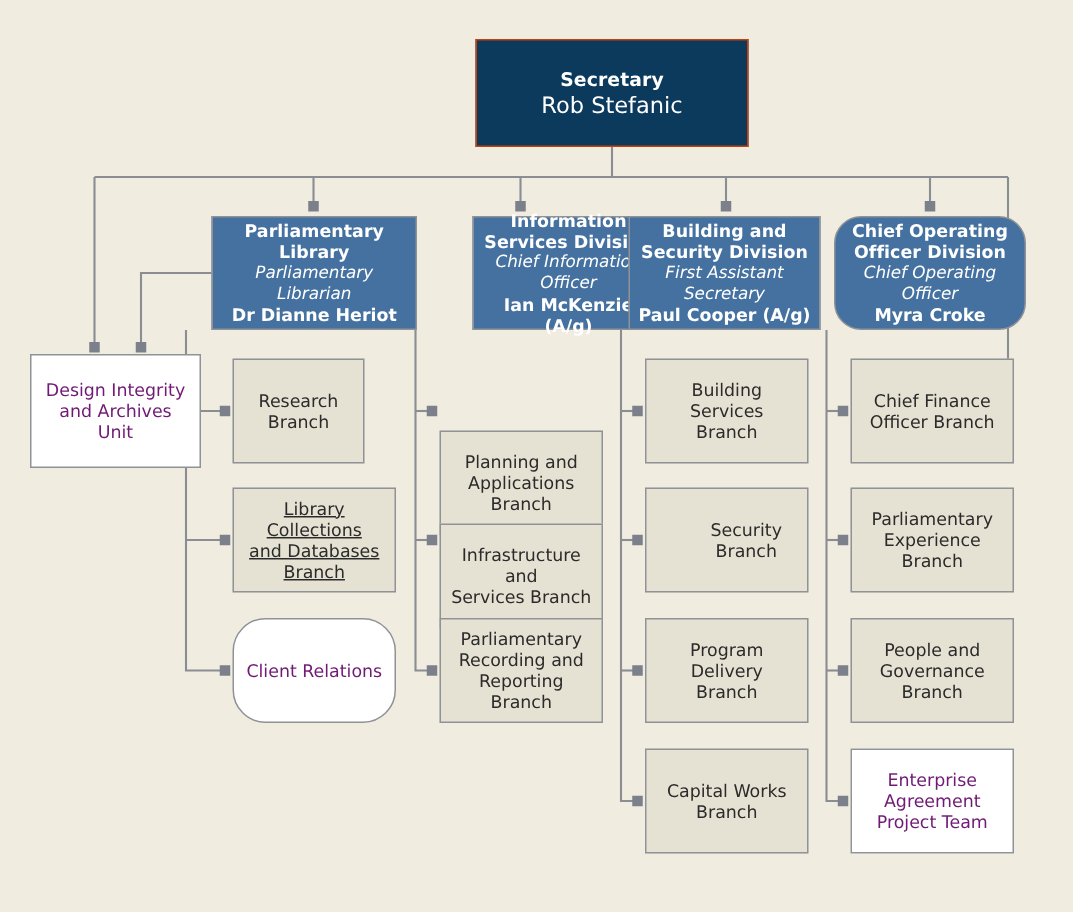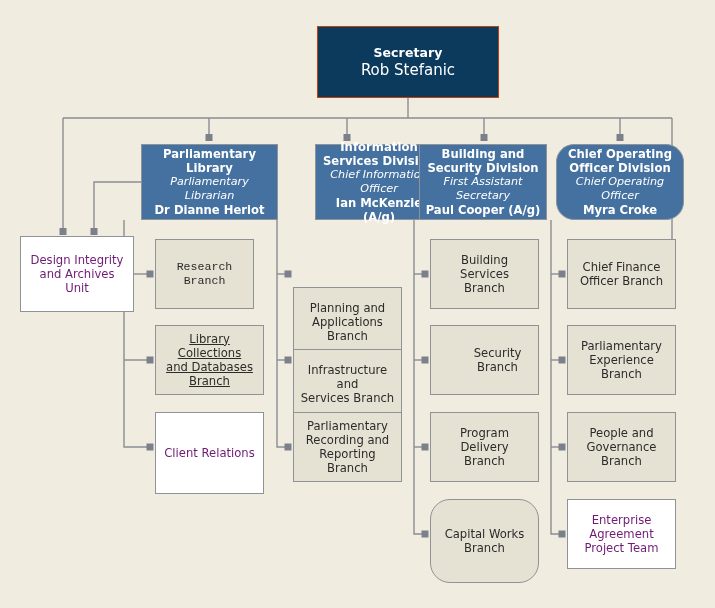--- a/index.html
+++ b/index.html
@@ -173,33 +173,33 @@
         <div class="n-title">
           <span class="n-line">Parliamentary Library</span>
         </div>
         <div class="n-role">
           <span class="n-line">Parliamentary Librarian</span>
         </div>
         <div class="n-person">
           <span class="n-line">Dr Dianne Heriot</span>
         </div>
       </div>
-      <div class="node branch" style="left: 155px; top: 239px; width: 99px; height: 70px; font-family: Liberation Mono, monospace;">
+      <div class="node branch" style="left: 155px; top: 239px; width: 88px; height: 70px;">
         <div class="n-title">
           <span class="n-line">Research Branch</span>
         </div>
       </div>
       <div class="node branch" style="left: 155px; top: 325px; width: 109px; height: 70px; text-decoration: underline;">
         <div class="n-title">
           <span class="n-line">Library Collections</span>
           <span class="n-line">and Databases</span>
           <span class="n-line">Branch</span>
         </div>
       </div>
-      <div class="node unit" style="left: 155px; top: 412px; width: 109px; height: 82px;">
+      <div class="node unit" style="left: 155px; top: 412px; width: 109px; height: 70px; border-radius: 22px;">
         <div class="n-title">
           <span class="n-line">Client Relations</span>
         </div>
       </div>
       <div class="node division" style="left: 283px; top: 144px; width: 128px; height: 76px; margin-left: 32px;">
         <div class="n-title">
           <span class="n-line">Information</span>
           <span class="n-line">Services Division</span>
         </div>
         <div class="n-role">
@@ -251,21 +251,21 @@
         <div class="n-title">
           <span class="n-line">Security Branch</span>
         </div>
       </div>
       <div class="node branch" style="left: 430px; top: 412px; width: 109px; height: 70px;">
         <div class="n-title">
           <span class="n-line">Program Delivery</span>
           <span class="n-line">Branch</span>
         </div>
       </div>
-      <div class="node branch" style="left: 430px; top: 499px; width: 109px; height: 84px; border-radius: 20px;">
+      <div class="node branch" style="left: 430px; top: 499px; width: 109px; height: 70px;">
         <div class="n-title">
           <span class="n-line">Capital Works</span>
           <span class="n-line">Branch</span>
         </div>
       </div>
       <div class="node division" style="left: 556px; top: 144px; width: 128px; height: 76px; border-radius: 18px;">
         <div class="n-title">
           <span class="n-line">Chief Operating</span>
           <span class="n-line">Officer Division</span>
         </div>

